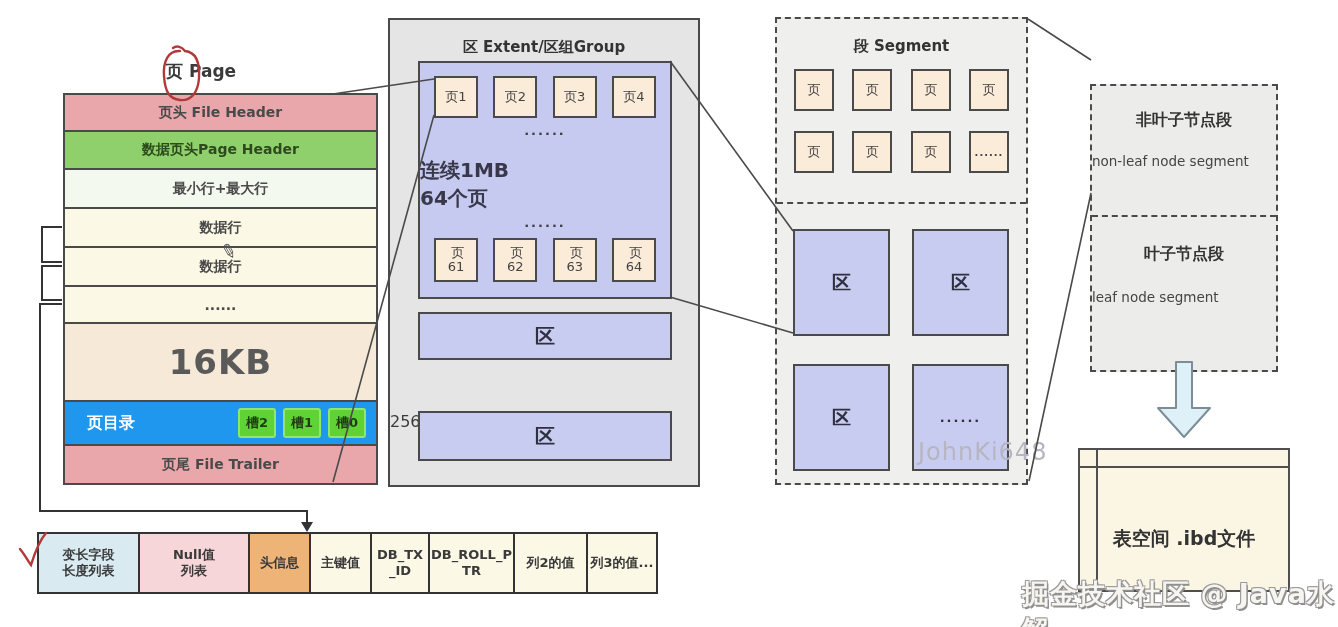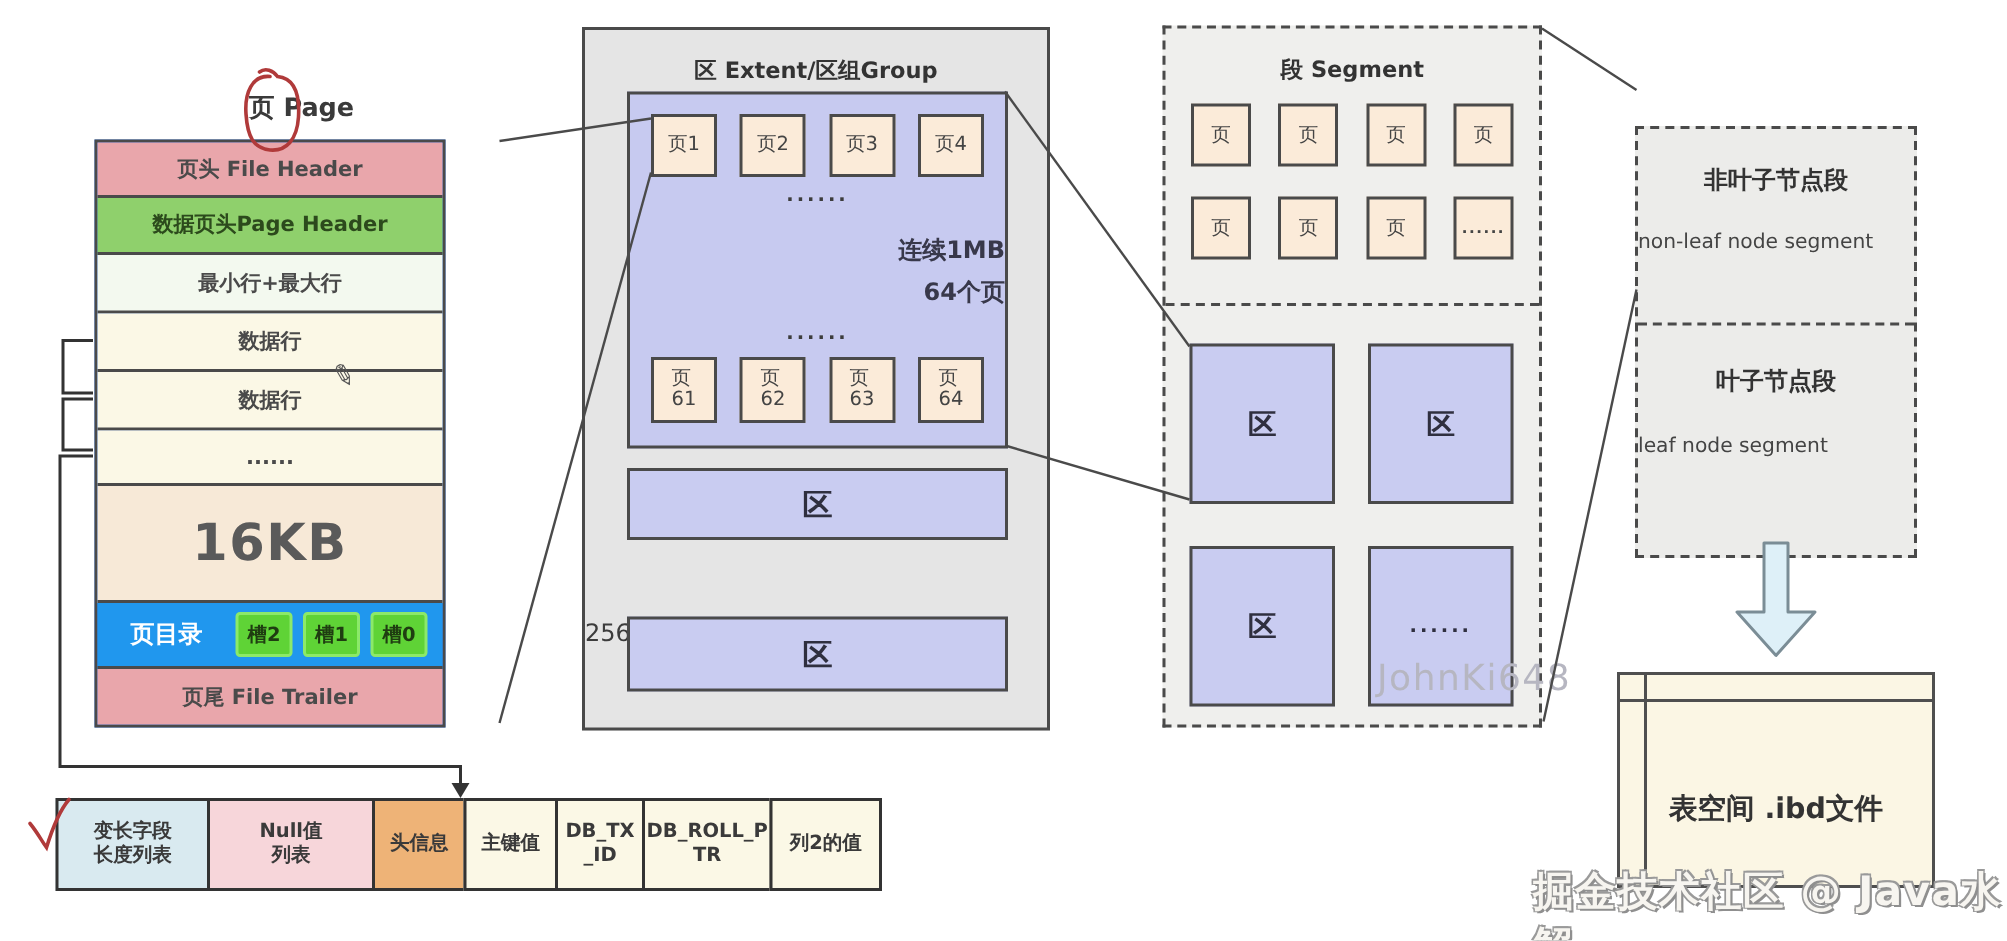--- a/index.html
+++ b/index.html
@@ -3,44 +3,44 @@
 <meta charset="utf-8">
 <style>
   html,body{margin:0;padding:0;background:#fff;}
   #stage{position:relative;width:1338px;height:627px;background:#ffffff;overflow:hidden;
          font-family:"DejaVu Sans","Liberation Sans",sans-serif;color:#3d3d3d;}
   .abs{position:absolute;}
   .pre{white-space:pre-line;}
 
   
   #page-title{left:166px;top:60px;font-size:17px;font-weight:bold;color:#3a3a3a;}
-  #page-box{left:63px;top:93px;width:234px;height:392px;border:2px solid #4a4a4a;background:#3b82f6;box-sizing:border-box;}
+  #page-box{left:63px;top:93px;width:315px;height:392px;border:2px solid #4a4a4a;background:#737373;box-sizing:border-box;}
   .prow{width:100%;border-bottom:2px solid #4a4a4a;box-sizing:border-box;display:flex;align-items:center;justify-content:center;
         font-size:14px;color:#4a4a4a;font-weight:600;}
   .prow:last-child{border-bottom:none;}
   .c-pink{background:#e9a6ab;}
   .c-green{background:#8fd06c;color:#2c4a1c;}
   .c-pale{background:#f3f9ef;}
   .c-cream{background:#fbf8e6;}
   .c-peach{background:#f7e9d7;font-size:34px;font-weight:bold;color:#5a5a5a;letter-spacing:1px;}
   .c-blue{background:#2097ee;justify-content:flex-start;padding:0 10px;box-sizing:border-box;}
   .c-blue .blabel{color:#ffffff;font-weight:bold;font-size:16px;margin-left:12px;}
   .slots{margin-left:auto;display:flex;gap:7px;}
   .slot{width:38px;height:30px;background:#5fd336;border:2px solid #8ce969;border-radius:3px;box-sizing:border-box;
         display:flex;align-items:center;justify-content:center;font-size:13px;font-weight:bold;color:#1f3d11;}
 
   
   #extent-box{left:388px;top:18px;width:312px;height:469px;background:#e5e5e5;border:2px solid #4a4a4a;box-sizing:border-box;}
   #extent-title{left:0;top:18px;width:100%;text-align:center;font-size:15px;font-weight:bold;color:#333;}
   #extent-inner{left:28px;top:41px;width:254px;height:238px;background:#c7caf0;border:2px solid #4a4a4a;box-sizing:border-box;}
   .pgrow{left:0;width:100%;display:flex;justify-content:space-between;padding:0 14px;box-sizing:border-box;}
   .pgbox{width:44px;height:42px;background:#fbebd9;border:2px solid #4a4a4a;box-sizing:border-box;
-         display:flex;align-items:center;justify-content:center;font-size:13px;color:#444;text-align:left;line-height:1.1;}
+         display:flex;align-items:center;justify-content:center;font-size:13px;color:#444;text-align:right;line-height:1.1;}
   .dots{width:100%;text-align:center;font-weight:bold;color:#3c3c3c;font-size:13px;letter-spacing:2px;}
-  .bigzh{width:100%;text-align:right;font-size:16px;font-weight:bold;color:#38384a;}
+  .bigzh{width:100%;text-align:left;font-size:20px;font-weight:bold;color:#38384a;}
   .exbar{left:28px;width:254px;background:#c9ccf1;border:2px solid #4a4a4a;box-sizing:border-box;
          display:flex;align-items:center;justify-content:center;font-size:20px;font-weight:bold;color:#2f2f3f;}
   #extent-count{left:0;top:392px;width:100%;text-align:left;font-size:16px;color:#3c3c3c;}
 
   
   #segment-box{left:775px;top:17px;width:253px;height:468px;background:#efefed;border:2px dashed #4a4a4a;box-sizing:border-box;}
   #segment-top{left:0;top:0;width:100%;height:185px;border-bottom:2px dashed #4a4a4a;box-sizing:border-box;}
   #segment-title{left:0;top:18px;width:100%;text-align:center;font-size:15px;font-weight:bold;color:#333;}
   .segrow{left:0;width:100%;display:flex;justify-content:space-between;padding:0 17px;box-sizing:border-box;}
   .segpg{width:40px;height:42px;background:#fbebd9;border:2px solid #4a4a4a;box-sizing:border-box;
@@ -174,20 +174,21 @@
 长度列表</div>
     <div class="rcell pre" style="width:112px;background:#f7d6da">Null值
 列表</div>
     <div class="rcell" style="width:63px;background:#eeb377">头信息</div>
     <div class="rcell" style="width:63px;background:#fbf8e6">主键值</div>
     <div class="rcell pre" style="width:60px;background:#fbf8e6">DB_TX
 _ID</div>
     <div class="rcell pre" style="width:87px;background:#fbf8e6">DB_ROLL_P
 TR</div>
     <div class="rcell" style="width:75px;background:#fbf8e6">列2的值</div>
+    <div class="rcell" style="width:72px;background:#fbf8e6">列3的值...</div>
   </div>
 
   <div id="pencil" class="abs">✎</div>
   <div id="wm-juejin" class="abs">掘金技术社区 @ Java水解</div>
 
   <svg id="overlay" class="abs" width="1338" height="627" viewBox="0 0 1338 627">
     <g stroke="#4a4a4a" stroke-width="1.6" fill="none">
       <line x1="333" y1="94" x2="434" y2="79"></line>
       <line x1="434" y1="115" x2="333" y2="482"></line>
       <line x1="670" y1="61" x2="793" y2="231"></line>

